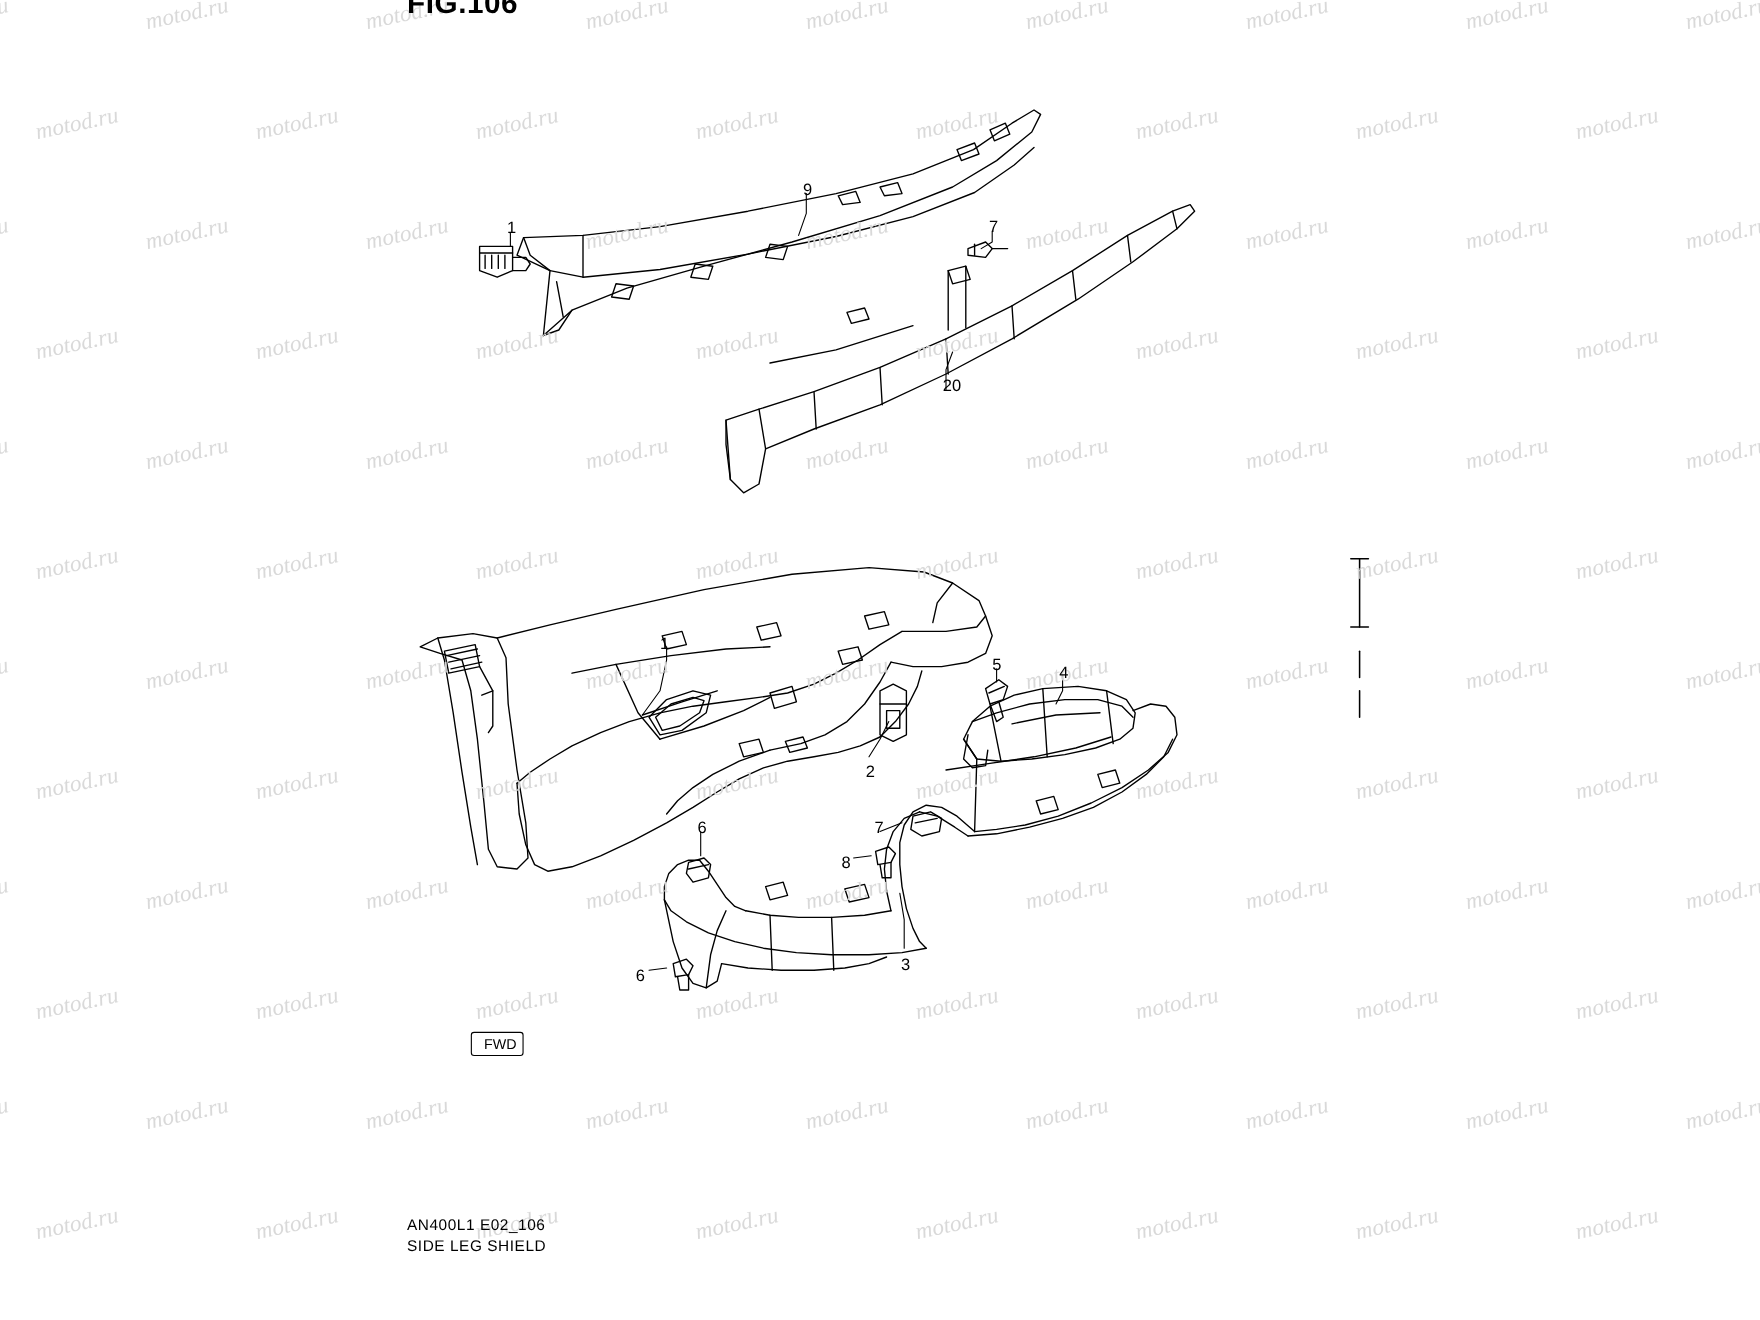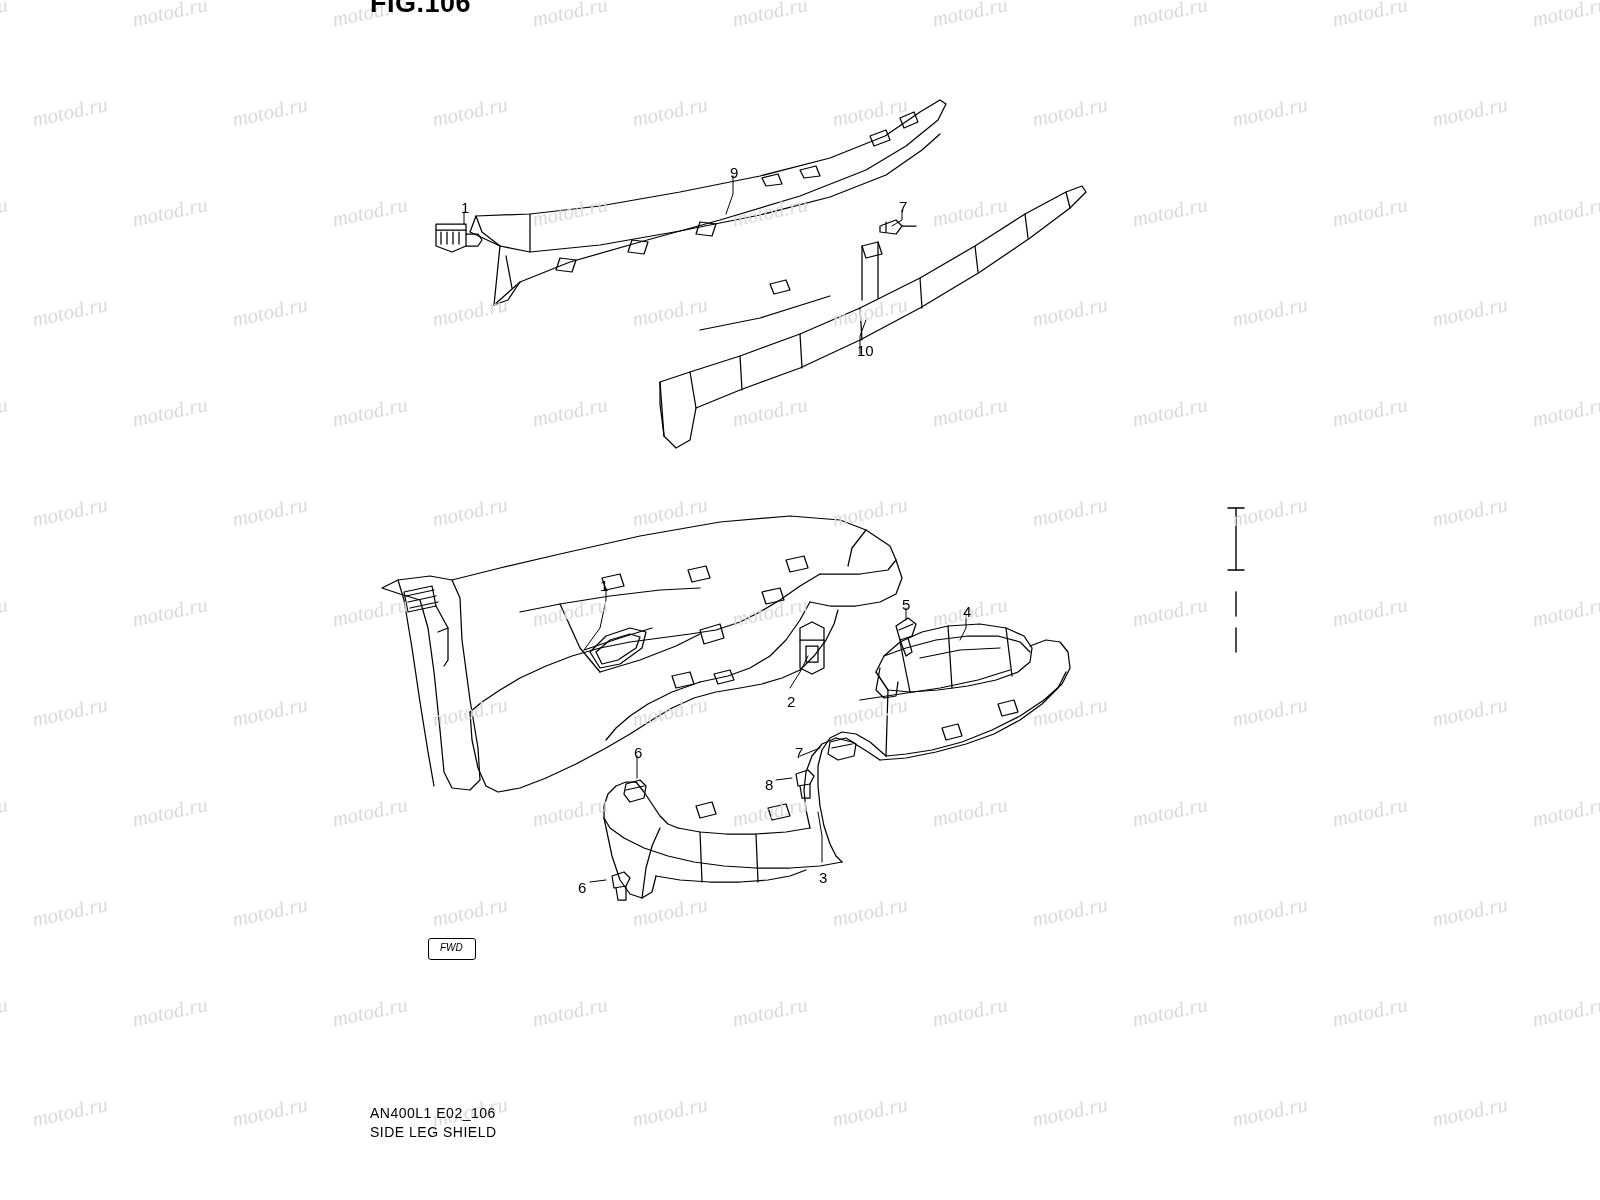--- a/index.html
+++ b/index.html
@@ -76,22 +76,21 @@
   .fwd-box {
     position: absolute;
     width: 46px;
     height: 20px;
     border: 1.3px solid #000;
     border-radius: 3px;
   }
   .fwd-text {
     position: absolute;
     font-family: "Liberation Sans", sans-serif;
-    font-size: 10px;
-    font-style: italic;
+    font-size: 13px;
     color: #000;
   }
 </style>
 </head>
 <body>
 
 <div id="page">
 
   <div id="watermarks">
       <div class="wm" style="left: -70px; top: 8px;">motod.ru</div>
@@ -417,19 +416,19 @@
     <div class="footer-line" style="left:370px; top:1124px;">SIDE LEG SHIELD</div>
   <div class="num" style="left: 600px; top: 578px;">1</div>
       <div class="num" style="left: 787px; top: 694px;">2</div>
       <div class="num" style="left: 819px; top: 870px;">3</div>
       <div class="num" style="left: 963px; top: 604px;">4</div>
       <div class="num" style="left: 902px; top: 597px;">5</div>
       <div class="num" style="left: 634px; top: 745px;">6</div>
       <div class="num" style="left: 795px; top: 745px;">7</div>
       <div class="num" style="left: 765px; top: 777px;">8</div>
       <div class="num" style="left: 730px; top: 165px;">9</div>
-      <div class="num" style="left: 857px; top: 343px;">10</div>
+      <div class="num" style="left: 857px; top: 343px;">20</div>
       <div class="num" style="left: 578px; top: 880px;">6</div>
       <div class="num" style="left: 461px; top: 200px;">1</div>
       <div class="num" style="left: 899px; top: 199px;">7</div>
     </div>
 
 </div>
 
 </body></html>

